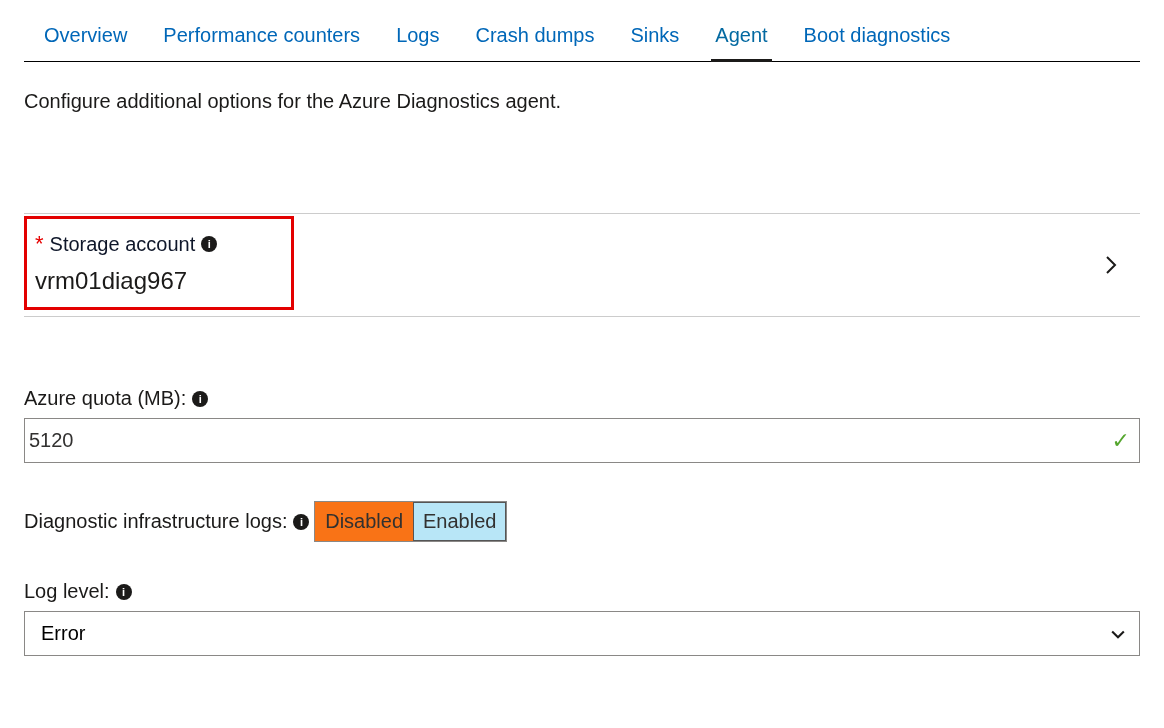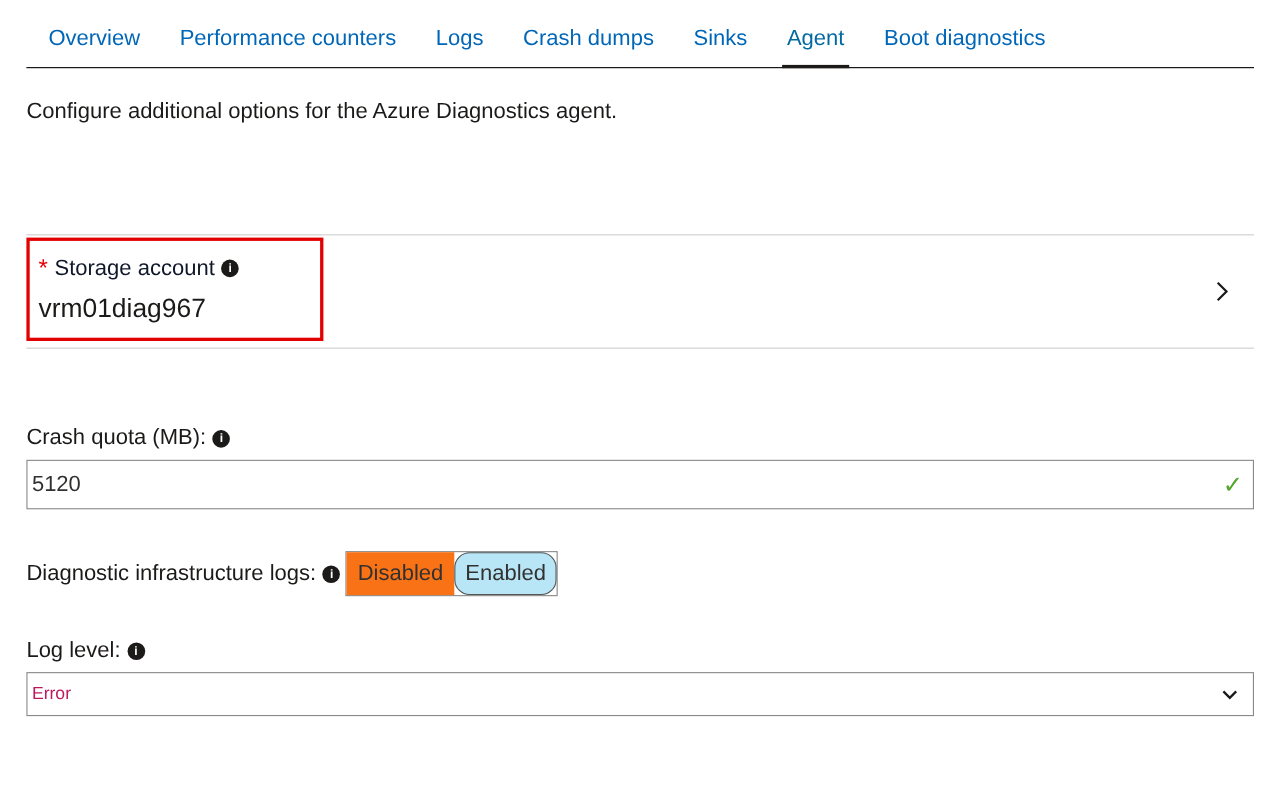--- a/index.html
+++ b/index.html
@@ -120,32 +120,31 @@
   .seg-btn {
     font-size: 20px;
     padding: 8px 10px;
     background: #f97316;
     cursor: pointer;
   }
   .seg-btn.selected {
     background: #b8e6f7;
     outline: 1px solid #555555;
     outline-offset: -1px;
-    border-radius: 14px;
   }
   .select-wrap {
     position: relative;
     width: 100%;
   }
   .select-box {
     width: 100%;
-    font-size: 16px;
-    padding: 10px 40px 10px 4px;
+    font-size: 20px;
+    padding: 10px 40px 10px 16px;
     border: 1px solid #8a8886;
-    color: #be185d;
+    color: #000000;
     font-family: inherit;
     cursor: pointer;
   }
   .select-caret {
     position: absolute;
     right: 12px;
     top: 50%;
     transform: translateY(-50%);
     pointer-events: none;
   }
@@ -174,21 +173,21 @@
     </div>
     <div class="storage-value">vrm01diag967</div>
   </div>
   <svg class="chevron-icon" viewBox="0 0 24 24" fill="none" stroke="#1b1a19" stroke-width="2">
     <polyline points="9 4 17 12 9 20"></polyline>
   </svg>
 </div>
 
 <div class="field-group">
   <label class="field-label">
-    <span>Crash quota (MB):</span>
+    <span>Azure quota (MB):</span>
     <span class="info-icon">i</span>
   </label>
   <div class="text-input-wrap">
     <input class="text-input" value="5120" style="">
     <span class="valid-check">✓</span>
   </div>
 </div>
 
 <div class="field-group">
   <label class="field-label">

